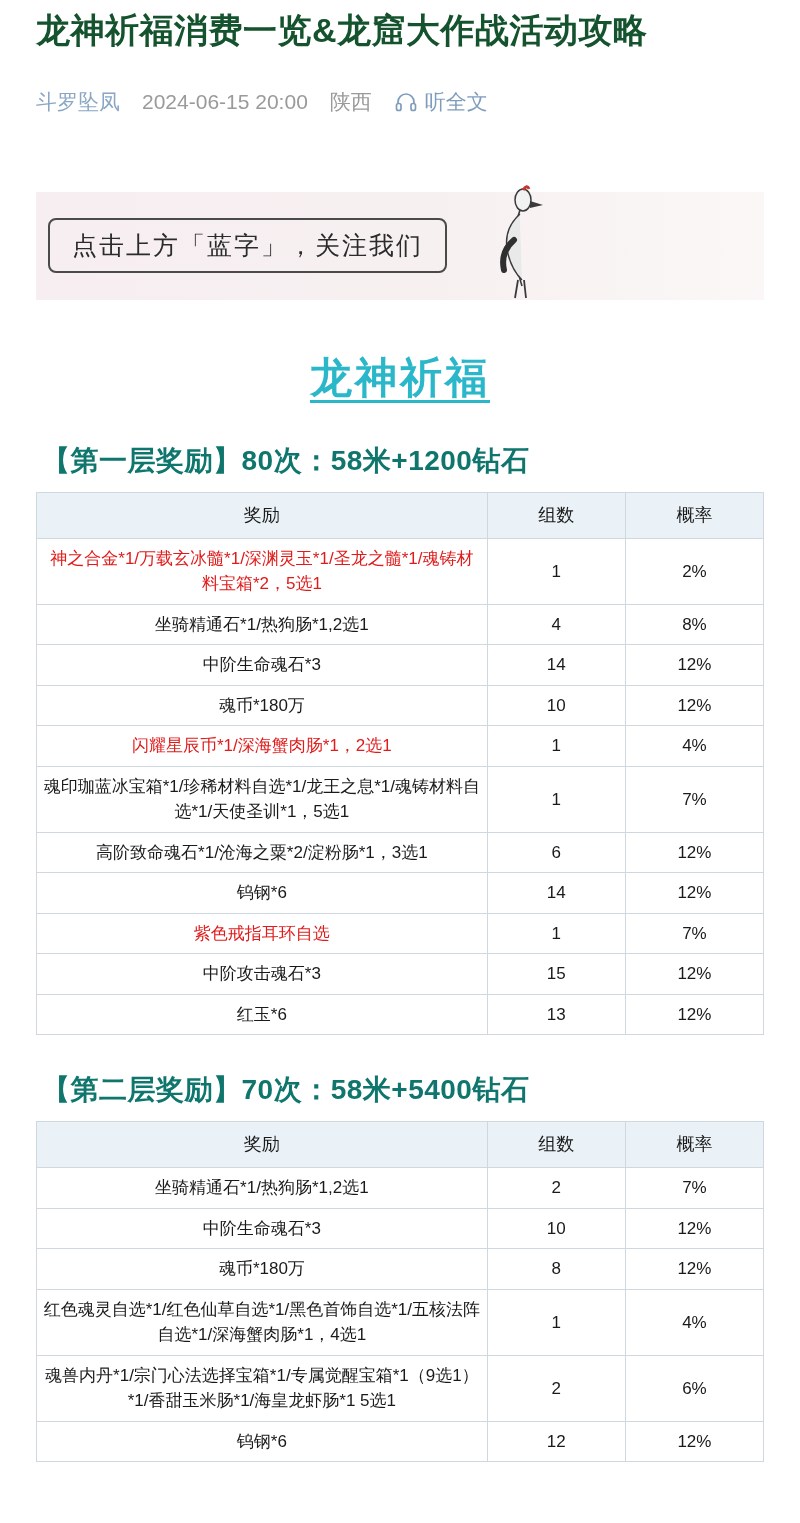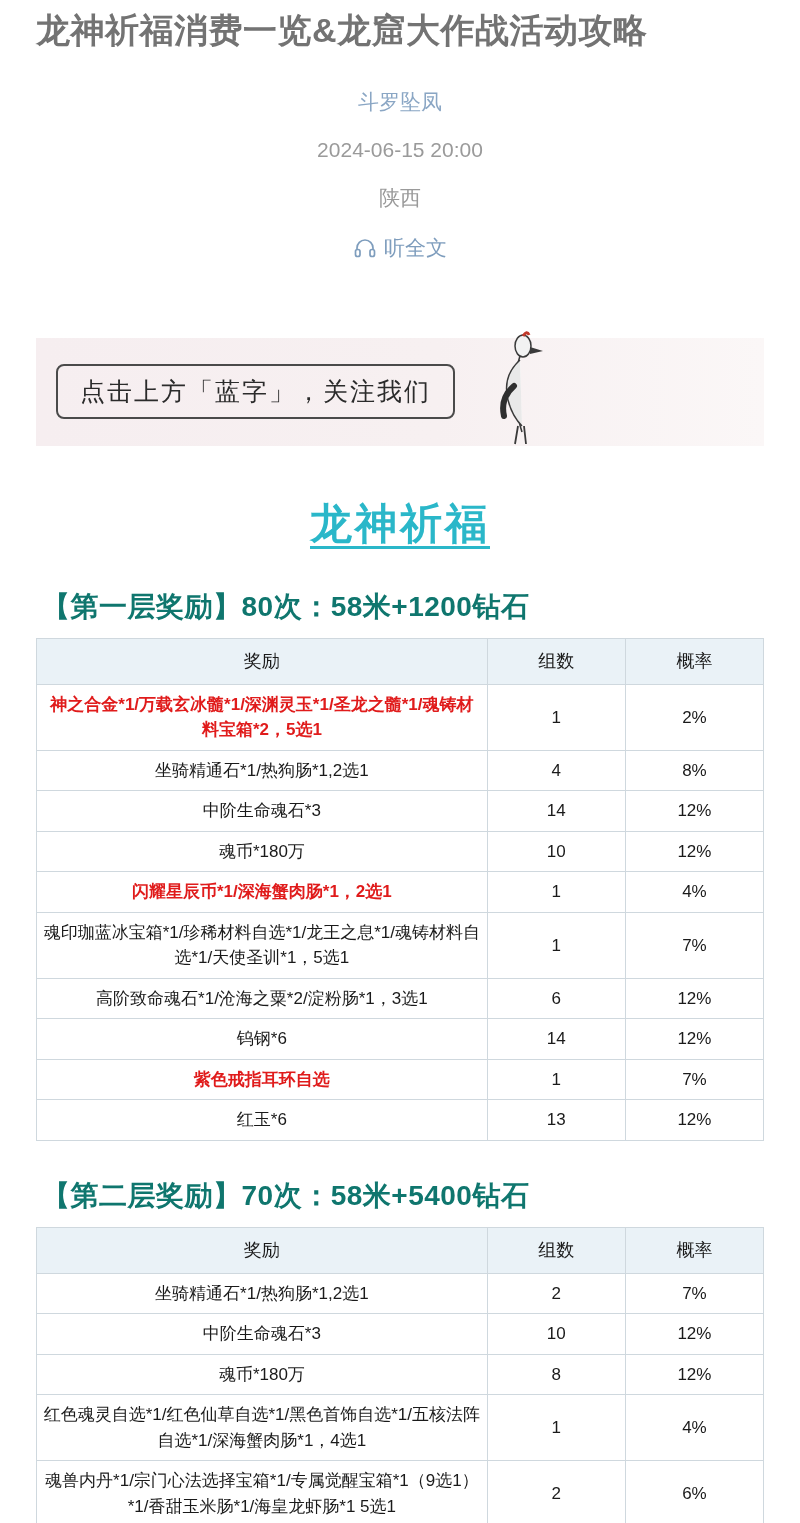--- a/index.html
+++ b/index.html
@@ -18,51 +18,50 @@
     width: 800px;
     box-sizing: border-box;
     padding: 0 36px;
   }
   .article-title {
     font-size: 34px;
     font-weight: bold;
     line-height: 1.35;
     letter-spacing: 0.5px;
     margin: 8px 0 0 0;
-    color: #737373;
+    color: #14532d;
   }
   .meta-row {
     margin-top: 34px;
     display: flex;
     align-items: center;
     gap: 22px;
     font-size: 21px;
     color: #9a9a9a;
     white-space: nowrap;
-    flex-direction: column;
   }
   .meta-author {
     color: #8aa6c4;
   }
   .meta-listen {
     display: flex;
     align-items: center;
     gap: 7px;
     color: #7e9dbd;
   }
   .headphone-icon svg { display: block; }
 
   .banner {
     margin-top: 76px;
     height: 108px;
     background: linear-gradient(90deg, #f6eef0 0%, #f7f0f1 55%, #fbf7f7 100%);
     position: relative;
     display: flex;
     align-items: center;
-    padding-left: 20px;
+    padding-left: 12px;
     box-sizing: border-box;
   }
   .banner-box {
     border: 2px solid #4a4a4a;
     border-radius: 8px;
     padding: 9px 22px;
     font-size: 25px;
     letter-spacing: 2px;
     color: #2b2b2b;
     background: transparent;
@@ -114,21 +113,21 @@
     font-weight: normal;
     font-size: 18px;
     padding: 9px 24px;
   }
   table.reward-table col.c-reward { width: 62%; }
   table.reward-table col.c-groups { width: 19%; }
   table.reward-table col.c-rate   { width: 19%; }
   td.reward-cell { text-align: center; padding-left: 10px; padding-right: 10px; }
   td.highlight, .highlight {
     color: #e01b1b;
-    font-weight: bold;
+    font-weight: normal;
   }
 </style>
 </head>
 <body>
 
 <div class="page">
 
   <h1 class="article-title">龙神祈福消费一览&amp;龙窟大作战活动攻略</h1>
 
   <div class="meta-row">
@@ -218,20 +217,25 @@
           <td class="reward-cell">钨钢*6</td>
           <td>14</td>
           <td>12%</td>
         </tr>
         <tr>
           <td class="reward-cell highlight">紫色戒指耳环自选</td>
           <td>1</td>
           <td>7%</td>
         </tr>
         <tr>
+          <td class="reward-cell">中阶攻击魂石*3</td>
+          <td>15</td>
+          <td>12%</td>
+        </tr>
+        <tr>
           <td class="reward-cell">红玉*6</td>
           <td>13</td>
           <td>12%</td>
         </tr>
       </tbody>
   </table>
 
   <div class="tier-title">【第二层奖励】70次：58米+5400钻石</div>
   <table class="reward-table">
     <colgroup>

